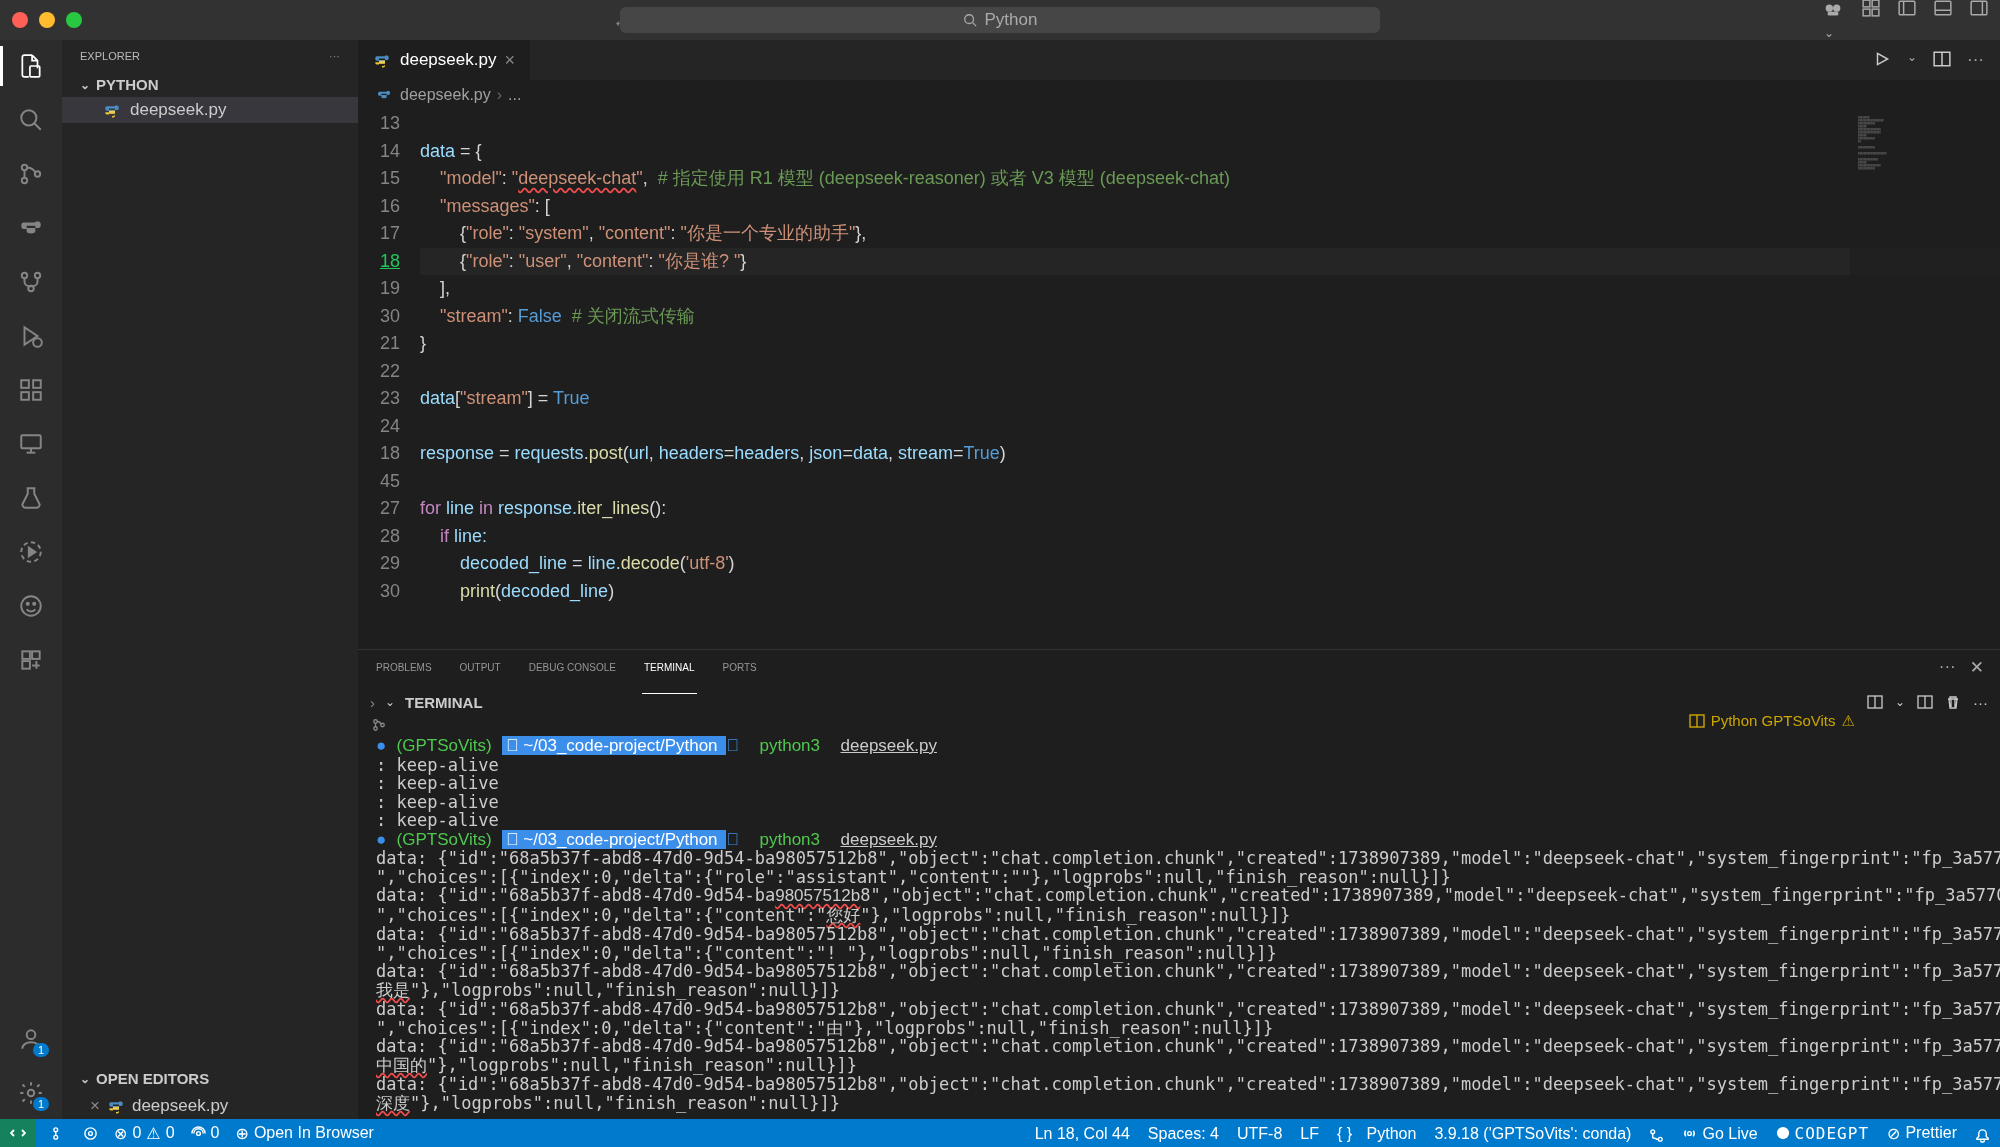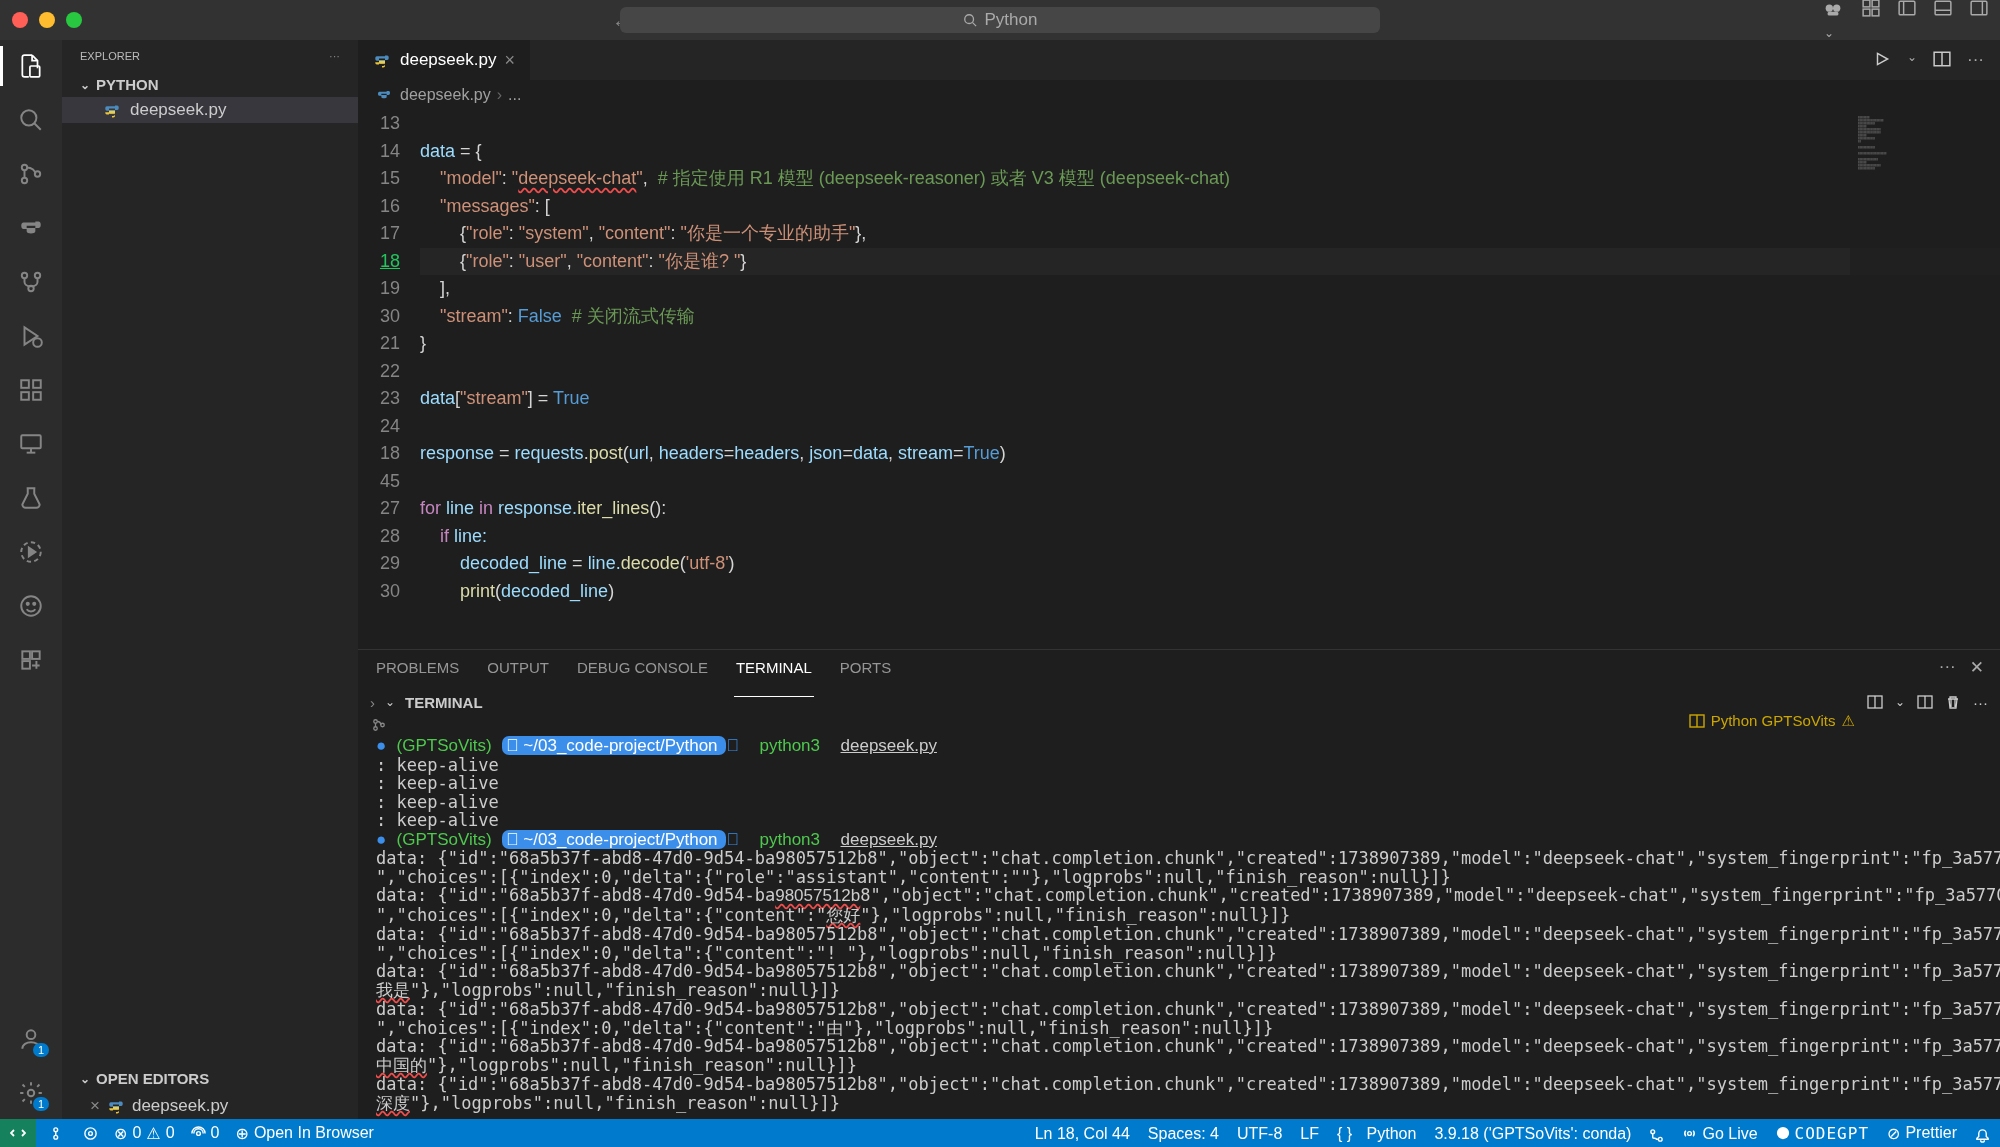--- a/index.html
+++ b/index.html
@@ -63,30 +63,30 @@
 .tk-cmt { color: #6A9955; }
 .tk-op { color: #d4d4d4; }
 .tk-func { color: #DCDCAA; }
 .tk-var { color: #9CDCFE; }
 .underline-err { text-decoration: underline wavy #f14c4c; text-underline-offset: 3px; }
 .cursor-line { background: rgba(255,255,255,0.03); }
 
 
 .panel { height: 470px; background: #1e1e1e; border-top: 1px solid #333; display: flex; flex-direction: column; }
 .panel-tabs { display: flex; padding: 0 16px; height: 36px; align-items: center; gap: 24px; border-bottom: 1px solid #1e1e1e; }
-.panel-tab { font-size: 15px; color: #969696; cursor: pointer; padding: 20px 2px; }
+.panel-tab { font-size: 10px; color: #969696; cursor: pointer; padding: 20px 2px; }
 .panel-tab.active { color: #ffffff; border-bottom: 1px solid #fff; }
 .panel-tab-actions { margin-left: auto; display: flex; gap: 14px; color: #aaa; }
 .terminal-header { height: 32px; display: flex; align-items: center; padding: 0 12px; gap: 10px; font-size: 15px; color: #ccc; }
 .terminal-header-right { margin-left: auto; display: flex; gap: 12px; align-items: center; color: #ccc; }
 .term-label { color: #ccc; display: flex; align-items: center; gap: 6px; margin-top: 37px; }
 .warn-icon { color: #cca700; }
 .terminal-body { flex: 1; padding: 4px 18px; font-family: "SF Mono", Menlo, Consolas, monospace; font-size: 17px; line-height: 18.5px; color: #cccccc; overflow: hidden; white-space: pre; position: relative; }
 .term-green { color: #4ec94e; }
-.term-path { background: #3b8eea; color: #fff; padding: 0 4px; border-radius: 7px; }
+.term-path { background: #3b8eea; color: #fff; padding: 0 4px; }
 .term-red-u { text-decoration: underline wavy #f14c4c; text-underline-offset: 2px; }
 .term-dot { color: #3b8eea; }
 .term-file { text-decoration: underline; }
 
 
 .statusbar { height: 28px; background: #007acc; display: flex; align-items: center; color: #fff; font-size: 16px; padding: 0 10px; gap: 16px; }
 .status-remote { background: #16825d; margin: -4px 0 -4px -10px; padding: 4px 10px; height: 28px; display: flex; align-items: center; }
 .status-item { display: flex; align-items: center; gap: 5px; cursor: pointer; }
 .status-right { margin-left: auto; display: flex; gap: 18px; align-items: flex-end; }
 

